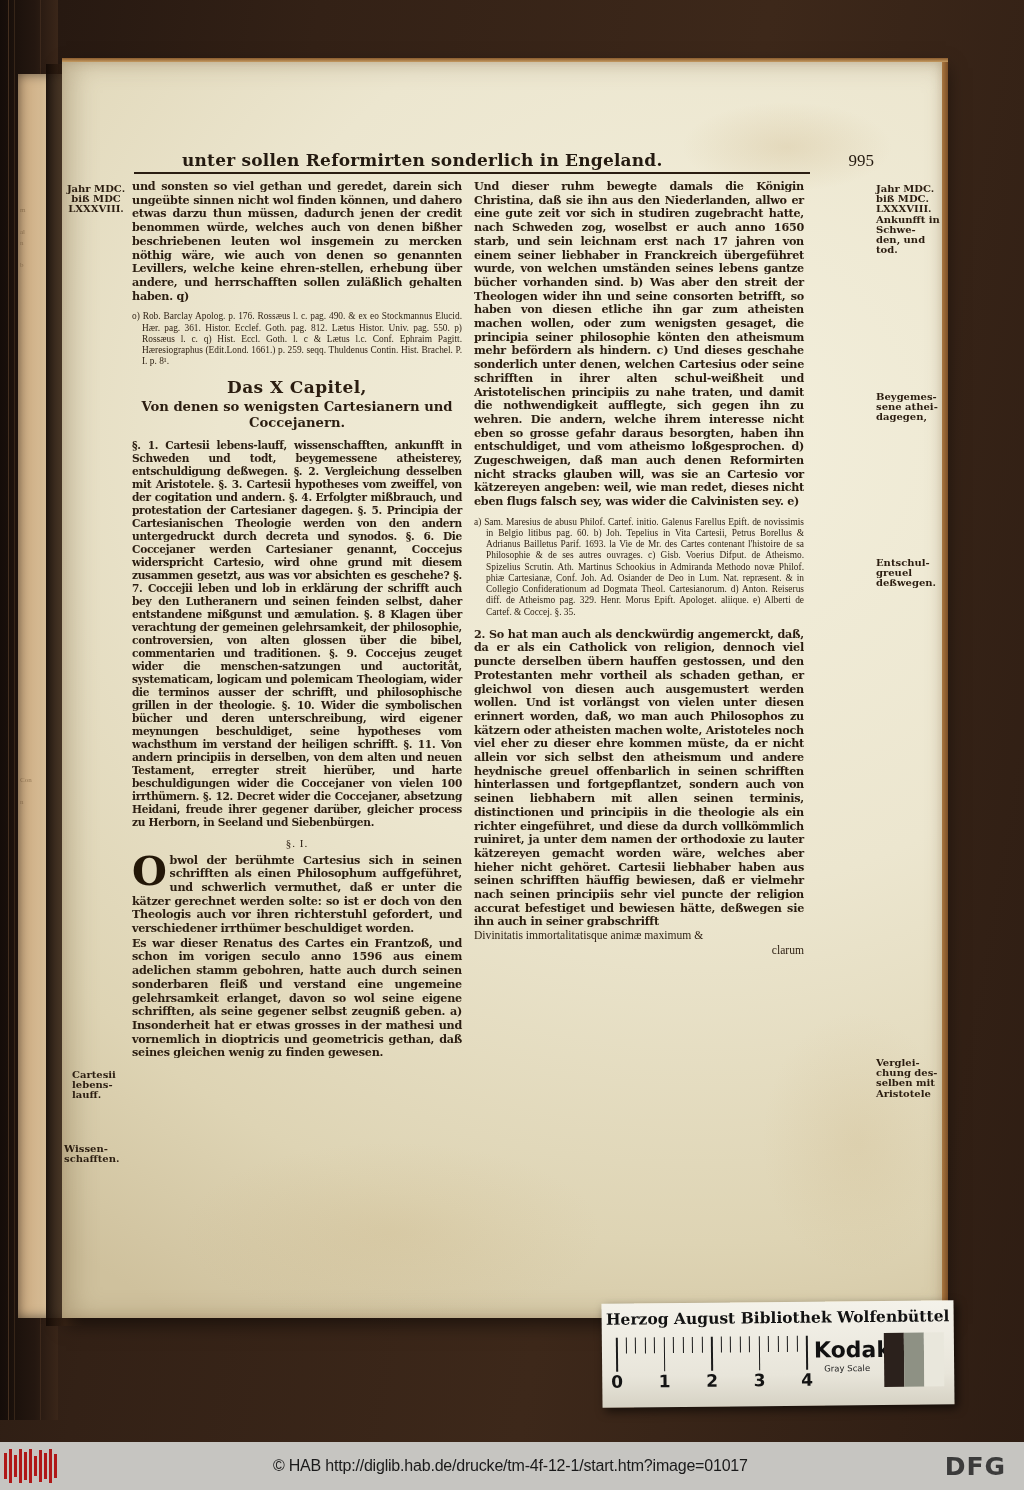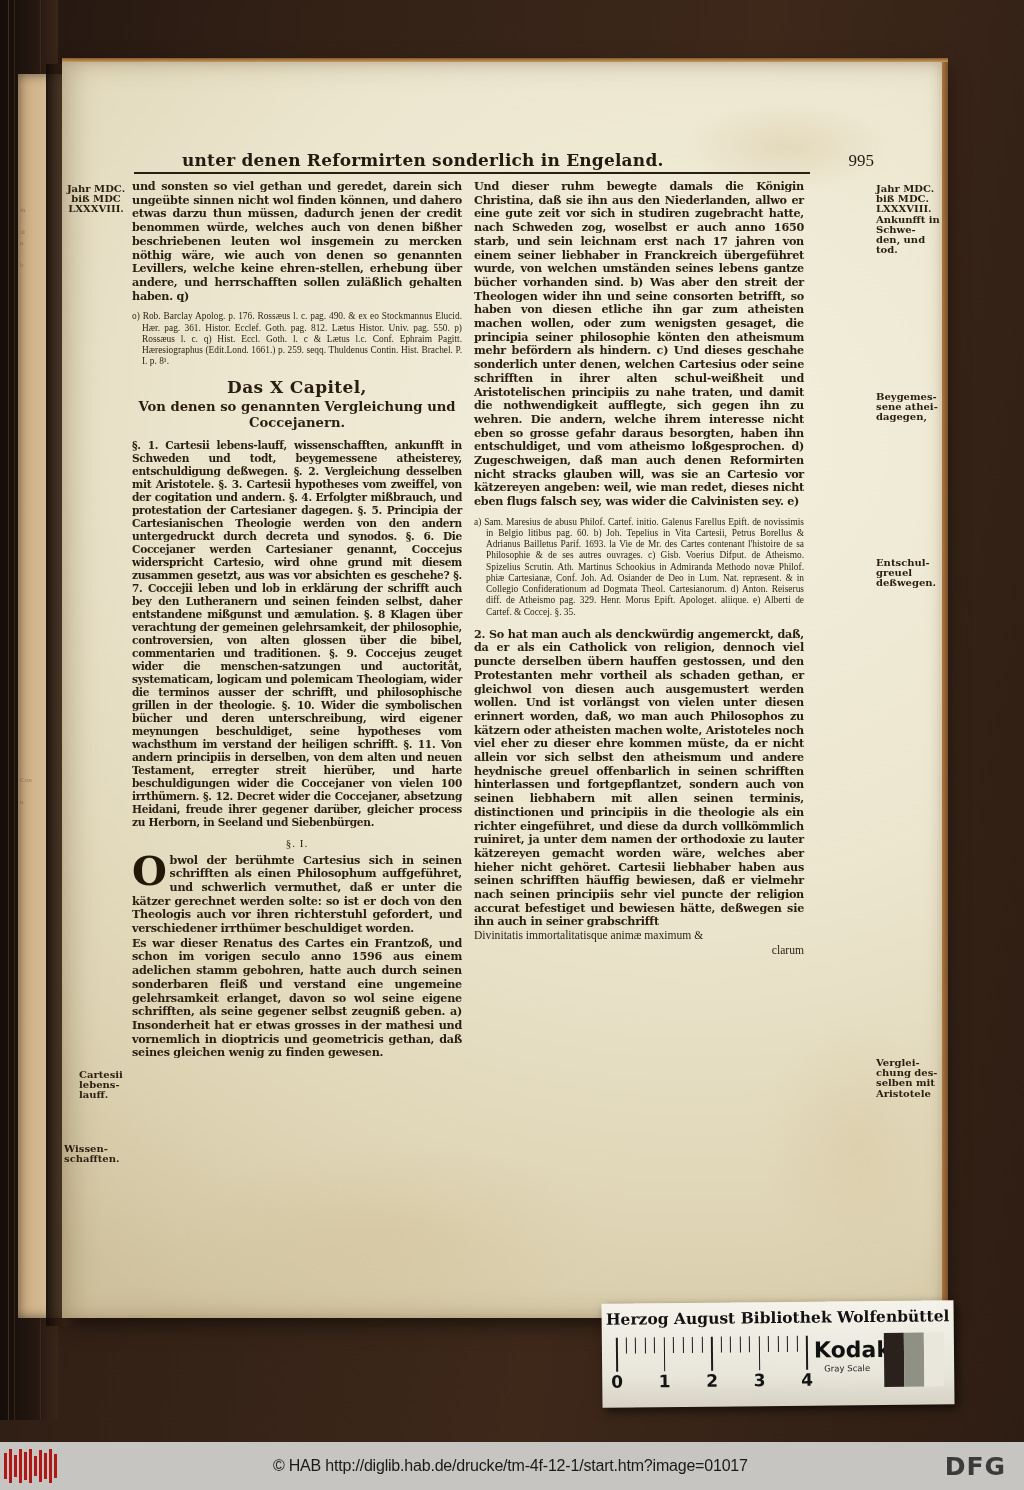--- a/index.html
+++ b/index.html
@@ -155,43 +155,43 @@
     <div class="page-edge"></div>
     <div class="page-edge-top"></div>
 
     <div class="stain" style="left:620px;top:40px;width:210px;height:90px;background:radial-gradient(closest-side,rgba(190,160,105,.22),rgba(190,160,105,0));"></div>
     <div class="stain" style="left:120px;top:1080px;width:420px;height:180px;background:radial-gradient(closest-side,rgba(196,168,115,.18),rgba(196,168,115,0));"></div>
     <div class="stain" style="left:700px;top:950px;width:190px;height:260px;background:radial-gradient(closest-side,rgba(198,170,118,.18),rgba(198,170,118,0));"></div>
 
     <div class="content">
 
       <div class="running-head">
-        <div class="rh-title">unter denen Reformirten sonderlich in Engeland.</div>
+        <div class="rh-title">unter sollen Reformirten sonderlich in Engeland.</div>
         <div class="rh-page">995</div>
       </div>
       <div class="rule"></div>
 
       <div class="marg" style="left:2px;top:122px;text-align:center;">Jahr MDC. biß MDC LXXXVIII.</div>
-      <div class="marg" style="left:17px;top:1008px;">Cartesii lebens-lauff.</div>
+      <div class="marg" style="left:10px;top:1008px;">Cartesii lebens-lauff.</div>
       <div class="marg" style="left:2px;top:1082px;">Wissen- schafften.</div>
 
       <div class="marg marg-r" style="left:814px;top:122px;">Jahr MDC. biß MDC. LXXXVIII. Ankunfft in Schwe- den, und tod.</div>
       <div class="marg marg-r" style="left:814px;top:330px;">Beygemes- sene athei- dagegen,</div>
       <div class="marg marg-r" style="left:814px;top:496px;">Entschul- greuel deßwegen.</div>
       <div class="marg marg-r" style="left:814px;top:996px;">Verglei- chung des- selben mit Aristotele</div>
 
       <div class="col col-l" style="left:70px;top:118px;">
         <div class="fr">und sonsten so viel gethan und geredet, darein sich ungeübte sinnen nicht wol finden können, und dahero etwas darzu thun müssen, dadurch jenen der credit benommen würde, welches auch von denen bißher beschriebenen leuten wol insgemein zu mercken nöthig wäre, wie auch von denen so genannten Levillers, welche keine ehren-stellen, erhebung über andere, und herrschafften sollen zuläßlich gehalten haben. q)</div>
 
         <div class="note" style="margin-top:8px;padding-left:10px;text-indent:-10px;">o) Rob. Barclay Apolog. p. 176. Rossæus l. c. pag. 490. &amp; ex eo Stockmannus Elucid. Hær. pag. 361. Histor. Ecclef. Goth. pag. 812. Lætus Histor. Univ. pag. 550. p) Rossæus l. c.    q) Hist. Eccl. Goth. l. c &amp; Lætus l.c. Conf. Ephraim Pagitt. Hæresiographus (Edit.Lond. 1661.) p. 259. seqq. Thuldenus Contin. Hist. Brachel. P. I. p. 8¹.</div>
 
         <div class="chaptitle">
           <span class="t1">Das X Capitel,</span>
         </div>
-        <div class="chapsub">Von denen so genannten Vergleichung und Coccejanern.</div>
+        <div class="chapsub">Von denen so wenigsten Cartesianern und Coccejanern.</div>
 
         <div class="summary">§. 1. Cartesii lebens-lauff, wissenschafften, ankunfft in Schweden und todt, beygemessene atheisterey, entschuldigung deßwegen.  §. 2. Vergleichung desselben mit Aristotele.   §. 3. Cartesii hypotheses vom zweiffel, von der cogitation und andern.   §. 4. Erfolgter mißbrauch, und protestation der Cartesianer dagegen.   §. 5. Principia der Cartesianischen Theologie werden von den andern untergedruckt durch decreta und synodos.   §. 6. Die Coccejaner werden Cartesianer genannt, Coccejus widerspricht Cartesio, wird ohne grund mit diesem zusammen gesetzt, aus was vor absichten es geschehe? §. 7. Coccejii leben und lob in erklärung der schrifft auch bey den Lutheranern und seinen feinden selbst, daher entstandene mißgunst und æmulation. §. 8 Klagen über verachtung der gemeinen gelehrsamkeit, der philosophie, controversien, von alten glossen über die bibel, commentarien und traditionen.   §. 9. Coccejus zeuget wider die menschen-satzungen und auctoritåt, systematicam, logicam und polemicam Theologiam, wider die terminos ausser der schrifft, und philosophische grillen in der theologie. §. 10. Wider die symbolischen bücher und deren unterschreibung, wird eigener meynungen beschuldiget, seine hypotheses vom wachsthum im verstand der heiligen schrifft.   §. 11. Von andern principiis in derselben, von dem alten und neuen Testament, erregter streit hierüber, und harte beschuldigungen wider die Coccejaner von vielen 100 irrthümern.   §. 12. Decret wider die Coccejaner, absetzung Heidani, freude ihrer gegener darüber, gleicher process zu Herborn, in Seeland und Siebenbürgen.</div>
 
         <div class="secmark">§. I.</div>
 
         <div class="fr">
           <span class="dropcap">O</span><span>bwol der berühmte Cartesius sich in seinen schrifften als einen Philosophum auffgeführet, und schwerlich vermuthet, daß er unter die kätzer gerechnet werden solte: so ist er doch von den Theologis auch vor ihren richterstuhl gefordert, und verschiedener irrthümer beschuldiget worden.</span>
         </div>
         <div class="fr" style="margin-top:1px;">Es war dieser Renatus des Cartes ein Frantzoß, und schon im vorigen seculo anno 1596 aus einem adelichen stamm gebohren, hatte auch durch seinen sonderbaren fleiß und verstand eine ungemeine gelehrsamkeit erlanget, davon so wol seine eigene schrifften, als seine gegener selbst zeugniß geben. a)  Insonderheit hat er etwas grosses in der mathesi und vornemlich in dioptricis und geometricis gethan, daß seines gleichen wenig zu finden gewesen.</div>
       </div>

